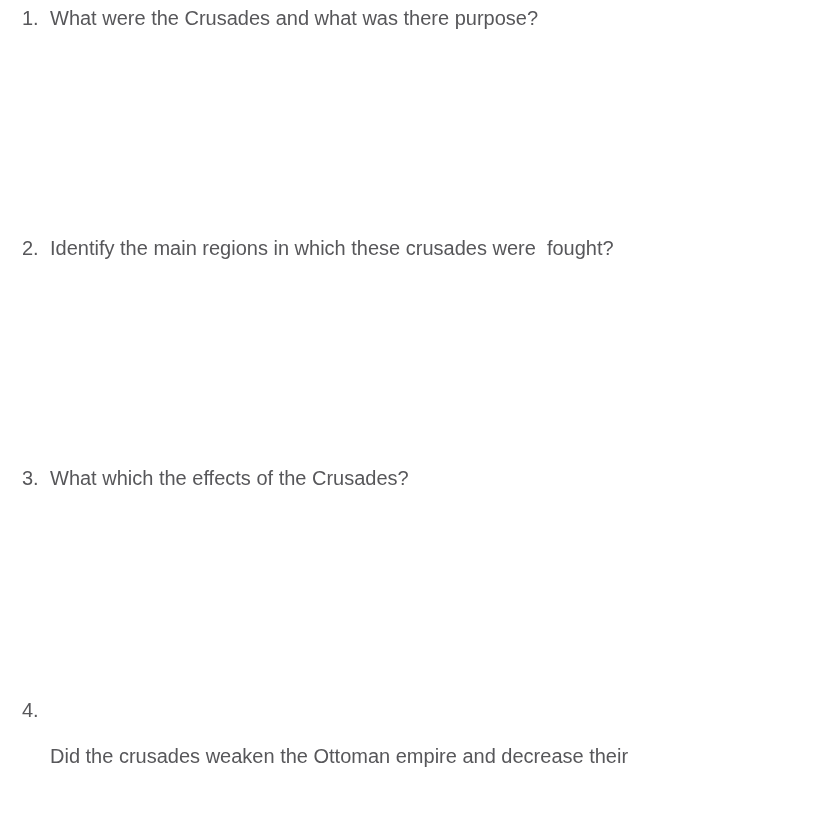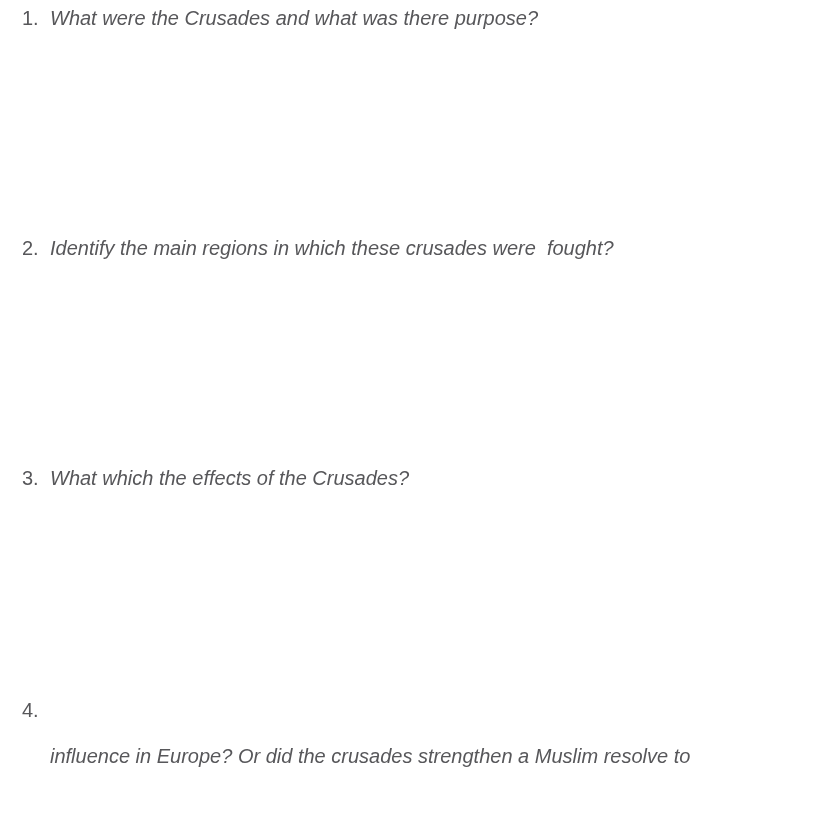--- a/index.html
+++ b/index.html
@@ -24,21 +24,20 @@
     align-items: flex-start;
   }
   .q-number {
     flex: 0 0 28px;
     width: 28px;
     white-space: pre;
   }
   .q-text {
     white-space: pre-wrap;
     max-width: 740px;
-    font-style: italic;
   }
   .single .q-number,
   .single .q-text { line-height: 26px; }
   .multi .q-number,
   .multi .q-text .line { line-height: 45px; }
   .q1 { top: 5px; }
   .q2 { top: 235px; }
   .q3 { top: 465px; }
   .q4 { top: 688px; }
 </style>
@@ -58,18 +57,19 @@
   </div>
 
   <div class="question single q3">
     <span class="q-number">3.</span>
     <span class="q-text">What which the effects of the Crusades?</span>
   </div>
 
   <div class="question multi q4">
     <span class="q-number">4.</span>
     <span class="q-text">
+      <span class="line" style="display:block">Did the crusades weaken the Ottoman empire and decrease their</span>
       <span class="line" style="display:block">influence in Europe? Or did the crusades strengthen a Muslim resolve to</span>
       
     </span>
   </div>
 
 </div>
 
 </body></html>

